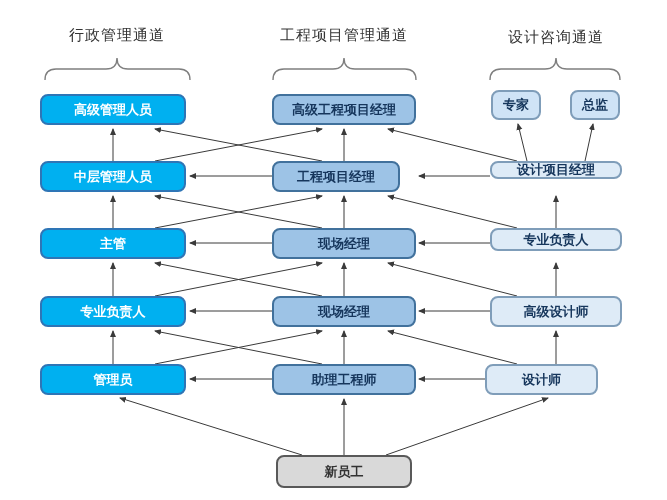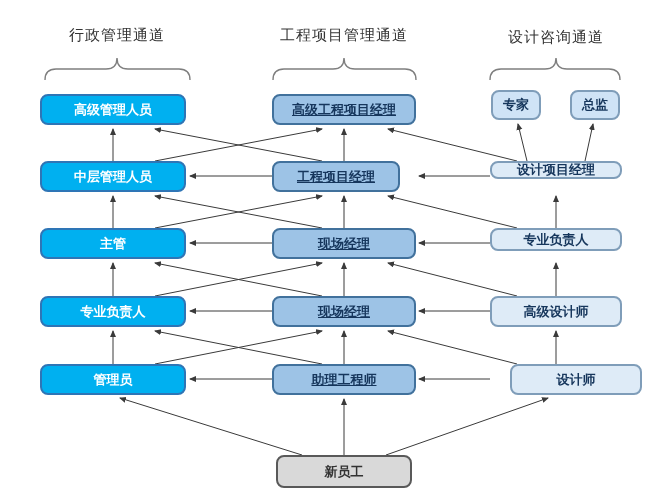--- a/index.html
+++ b/index.html
@@ -11,21 +11,21 @@
     position:absolute;transform:translateX(-50%);
     font-size:15px;font-weight:normal;color:var(--title-text,#333);
     white-space:nowrap;letter-spacing:1px;
   }
   .box{
     position:absolute;display:flex;align-items:center;justify-content:center;
     font-weight:bold;font-size:13px;border-radius:8px;box-sizing:border-box;
     white-space:nowrap;
   }
   .box.admin{background:var(--admin-fill,#00B0F0);border:2px solid var(--admin-border,#2E75B6);color:var(--admin-text,#fff);}
-  .box.project{background:var(--project-fill,#9DC3E6);border:2px solid var(--project-border,#41719C);color:var(--project-text,#16365C);text-decoration:underline;}
+  .box.project{background:var(--project-fill,#9DC3E6);border:2px solid var(--project-border,#41719C);color:var(--project-text,#16365C);}
   .box.design{background:var(--design-fill,#DEEBF7);border:2px solid var(--design-border,#7F9DB9);color:var(--design-text,#16365C);}
   .box.design-top{background:var(--design-top-fill,#CFE3F6);border:2px solid var(--design-border,#7F9DB9);color:var(--design-text,#16365C);}
   .box.entry{background:var(--entry-fill,#D9D9D9);border:2px solid var(--entry-border,#595959);color:var(--entry-text,#333);}
   svg.wires{position:absolute;left:0;top:0;}
   .al{stroke:var(--arrow,#3A3A3A);stroke-width:1;}
   #arw path{fill:var(--arrow,#3A3A3A);stroke:none;}
   .brace{stroke:var(--brace,#7F7F7F);fill:none;stroke-width:1.4;}
 </style>
 </head>
 <body>
@@ -108,17 +108,17 @@
   <div class="box project" style="left:272px;top:161px;width:128px;height:31px">工程项目经理</div>
   <div class="box project" style="left:272px;top:228px;width:144px;height:31px">现场经理</div>
   <div class="box project" style="left:272px;top:296px;width:144px;height:31px">现场经理</div>
   <div class="box project" style="left:272px;top:364px;width:144px;height:31px">助理工程师</div>
 
   <div class="box design-top" style="left:491px;top:90px;width:50px;height:30px">专家</div>
   <div class="box design-top" style="left:570px;top:90px;width:50px;height:30px">总监</div>
   <div class="box design" style="left:490px;top:161px;width:132px;height:18px">设计项目经理</div>
   <div class="box design" style="left:490px;top:228px;width:132px;height:23px">专业负责人</div>
   <div class="box design" style="left:490px;top:296px;width:132px;height:31px">高级设计师</div>
-  <div class="box design" style="left:510px;top:364px;width:132px;height:31px">设计师</div>
+  <div class="box design" style="left:485px;top:364px;width:113px;height:31px">设计师</div>
 
   <div class="box entry" style="left:276px;top:455px;width:136px;height:33px">新员工</div>
 
 </div>
 
 </body></html>

